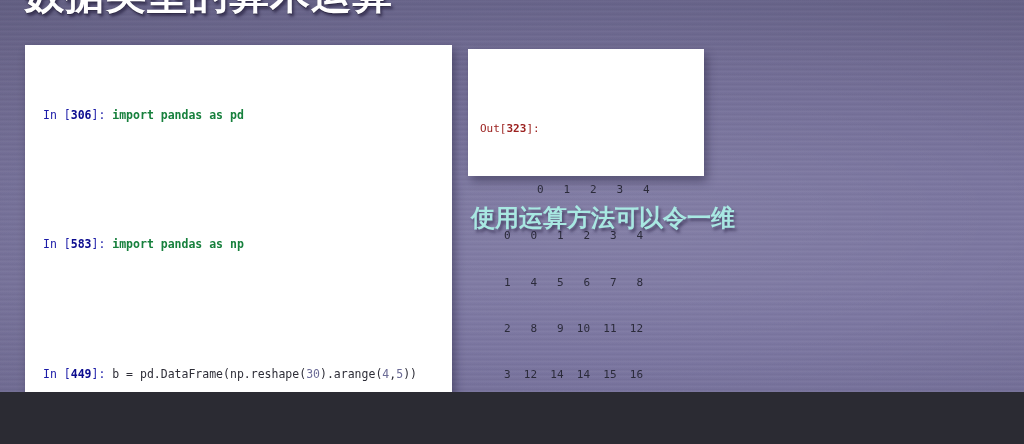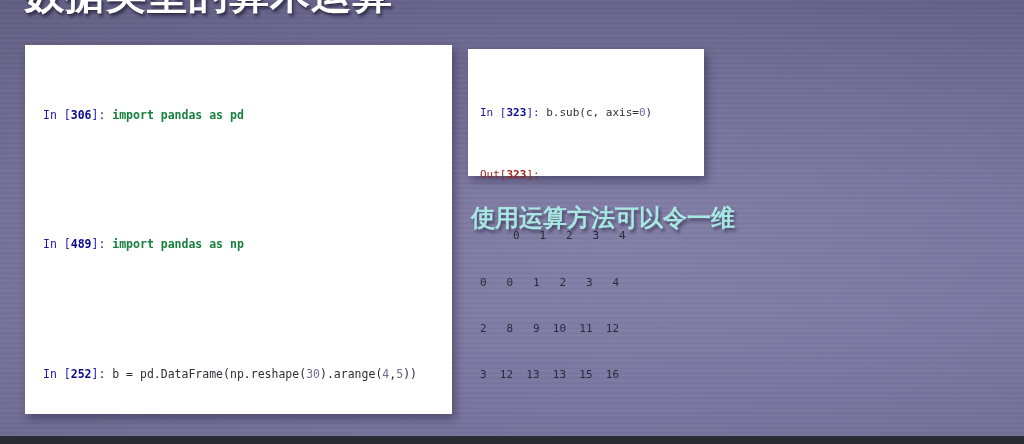--- a/index.html
+++ b/index.html
@@ -3,21 +3,21 @@
 <meta charset="utf-8">
 <style>
   html, body {
     margin: 0;
     padding: 0;
     background: #2b2b33;
   }
   .slide {
     position: relative;
     width: 1024px;
-    height: 436px;
+    height: 392px;
     overflow: hidden;
     background:
       linear-gradient(180deg, #6c6890 0%, #726d95 14%, #7a759f 45%, #7d78a2 72%, #7a75a0 100%);
     font-family: "Liberation Sans", sans-serif;
   }
   
   .slide::before {
     content: "";
     position: absolute;
     inset: 0;
@@ -98,21 +98,21 @@
   .panel-right .ln { min-height: 15.4px; }
   .blank { display: block; height: 16.2px; }
 
   .tok-in     { color: #1c1ca8; }
   .tok-num    { color: #0b0b8f; font-weight: bold; }
   .tok-out    { color: #9c2220; text-align: right; }
   .tok-outnum { color: #9c2220; font-weight: bold; }
   .tok-kw     { color: #17803d; font-weight: bold; }
   .tok-plain  { color: #2e2e38; }
   .tok-lit    { color: #6b6b96; }
-  .tok-data   { color: #2b2b3a; }
+  .tok-data   { color: #2b2b3a; margin-left: 24px; }
 
   
   .caption {
     position: absolute;
     left: 471px;
     top: 195px;
     z-index: 6;
     color: #a8e8e2;
     font-family: "Liberation Serif", serif;
     font-weight: bold;
@@ -131,25 +131,25 @@
 
   <div class="title">数据类型的算术运算</div>
 
   <div class="panel panel-left">
     <div class="code">
 
       <span class="ln"><span class="tok-in">In [</span><span class="tok-num">306</span><span class="tok-in">]: </span><span class="tok-kw">import pandas as pd</span></span>
 
       <span class="blank"></span>
 
-      <span class="ln"><span class="tok-in">In [</span><span class="tok-num">489</span><span class="tok-in">]: </span><span class="tok-kw">import pandas as np</span></span>
+      <span class="ln"><span class="tok-in">In [</span><span class="tok-num">583</span><span class="tok-in">]: </span><span class="tok-kw">import pandas as np</span></span>
 
       <span class="blank"></span>
 
-      <span class="ln"><span class="tok-in">In [</span><span class="tok-num">252</span><span class="tok-in">]: </span><span class="tok-plain">b = pd.DataFrame(np.reshape(</span><span class="tok-lit">30</span><span class="tok-plain">).arange(</span><span class="tok-lit">4</span><span class="tok-plain">,</span><span class="tok-lit">5</span><span class="tok-plain">))</span></span>
+      <span class="ln"><span class="tok-in">In [</span><span class="tok-num">449</span><span class="tok-in">]: </span><span class="tok-plain">b = pd.DataFrame(np.reshape(</span><span class="tok-lit">30</span><span class="tok-plain">).arange(</span><span class="tok-lit">4</span><span class="tok-plain">,</span><span class="tok-lit">5</span><span class="tok-plain">))</span></span>
 
       <span class="blank"></span>
 
       
 
       
 
       
       
       
@@ -171,28 +171,28 @@
       
       
       
 
     </div>
   </div>
 
   <div class="panel panel-right">
     <div class="code">
 
-      <span class="ln"><span class="tok-in">In [</span><span class="tok-num">323</span><span class="tok-in">]: </span><span class="tok-plain">b.sub(c, axis=</span><span class="tok-lit">0</span><span class="tok-plain">)</span></span>
 
       <span class="ln"><span class="tok-out">Out[</span><span class="tok-outnum">323</span><span class="tok-out">]:</span></span>
 
       <span class="ln tok-data">     0   1   2   3   4</span>
       <span class="ln tok-data">0   0   1   2   3   4</span>
+      <span class="ln tok-data">1   4   5   6   7   8</span>
       <span class="ln tok-data">2   8   9  10  11  12</span>
-      <span class="ln tok-data">3  12  13  13  15  16</span>
+      <span class="ln tok-data">3  12  14  14  15  16</span>
 
     </div>
   </div>
 
   <div class="caption">
     <span class="cline">使用运算方法可以令一维</span>
   </div>
 
 </div>
 

